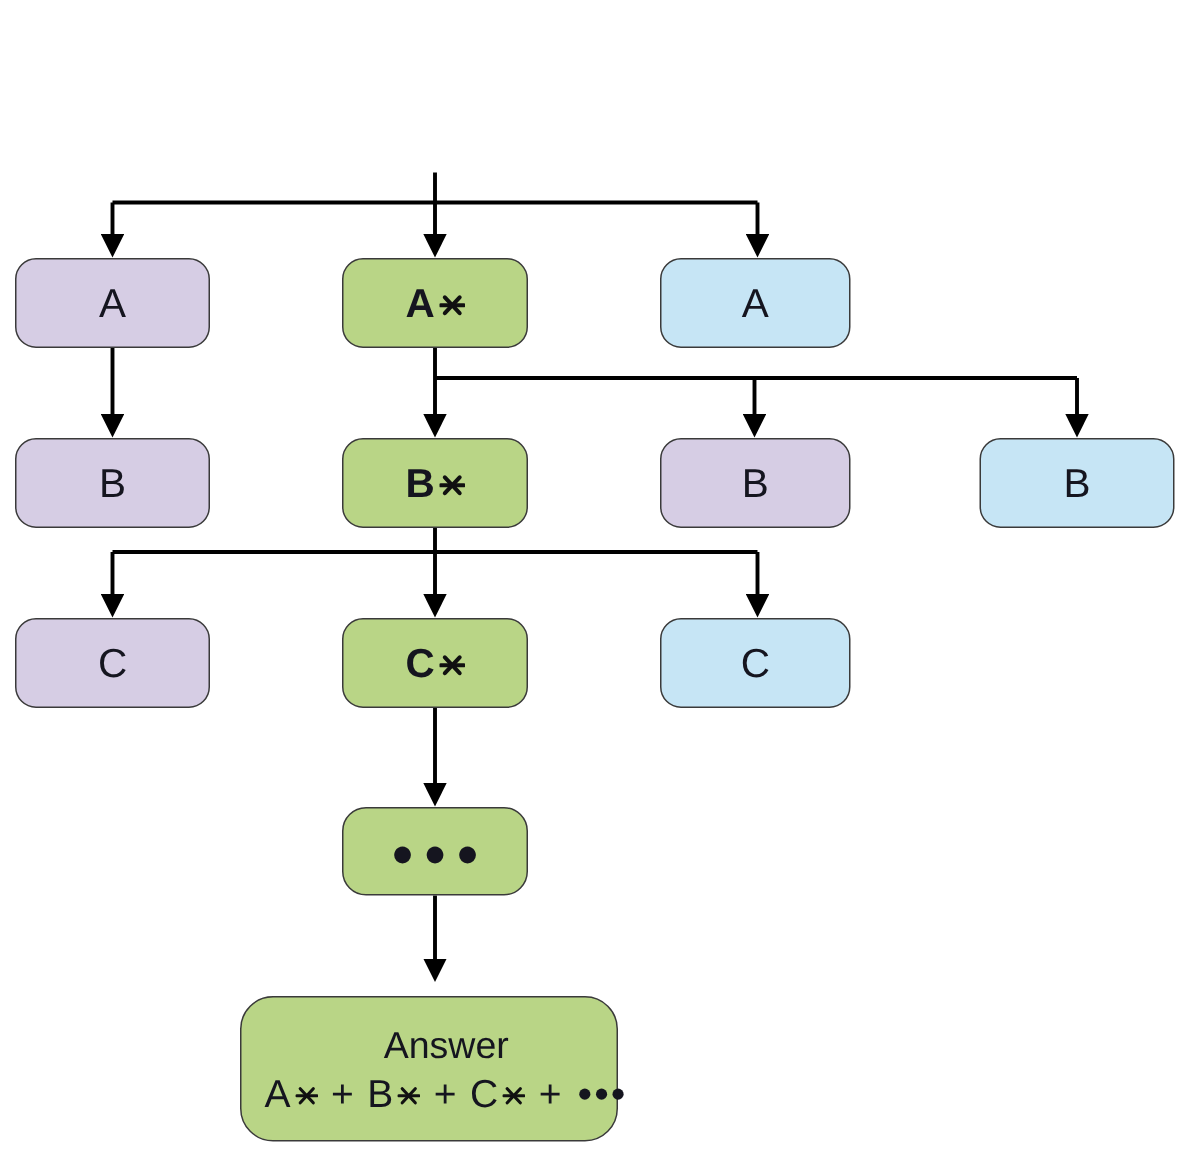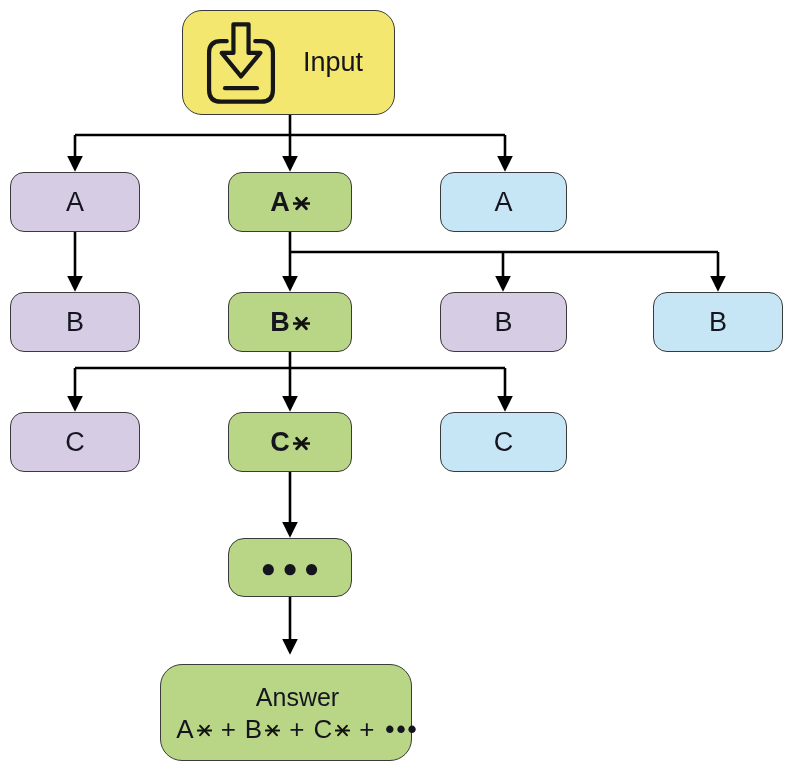--- a/index.html
+++ b/index.html
@@ -55,28 +55,20 @@
       <path d="M503 252 V287" marker-end="url(#ah)"></path>
       <path d="M718 252 V287" marker-end="url(#ah)"></path>
       <path d="M290 352 V407" marker-end="url(#ah)"></path>
       <path d="M75 368 V407" marker-end="url(#ah)"></path>
       <path d="M505 368 V407" marker-end="url(#ah)"></path>
       <path d="M290 472 V533" marker-end="url(#ah)"></path>
       <path d="M290 597 V650" marker-end="url(#ah)"></path>
     </g>
   </svg>
 
-  <div class="node yellow input-box" style="left:182px;top:10px;width:213px;height:105px;">
-    <svg width="84" height="88" viewBox="0 0 100 104" fill="none" stroke="#161616" stroke-width="5" stroke-linecap="round" stroke-linejoin="round">
-      <path d="M33 26 H26 Q12 26 12 40 V84 Q12 98 26 98 H74 Q88 98 88 84 V40 Q88 26 74 26 H67"></path>
-      <path d="M41 6 V40 H27 L50 68 L73 40 H59 V6 Z"></path>
-      <path d="M31 82 H69"></path>
-    </svg>
-    <span class="input-label">Input</span>
-  </div>
 
   <div class="node purple" style="left:10px;top:172px;width:130px;height:60px;">
     <span class="letter">A</span>
   </div>
   <div class="node green starred" style="left:228px;top:172px;width:124px;height:60px;">
     <span class="letter">A</span>
     <svg class="star-icon" width="17" height="17" viewBox="0 0 20 20" stroke="#111" stroke-width="3.2" stroke-linecap="round">
       <line x1="1" y1="10" x2="19" y2="10"></line>
       <line x1="4.2" y1="3.8" x2="15.8" y2="16.2"></line>
       <line x1="4.2" y1="16.2" x2="15.8" y2="3.8"></line>

